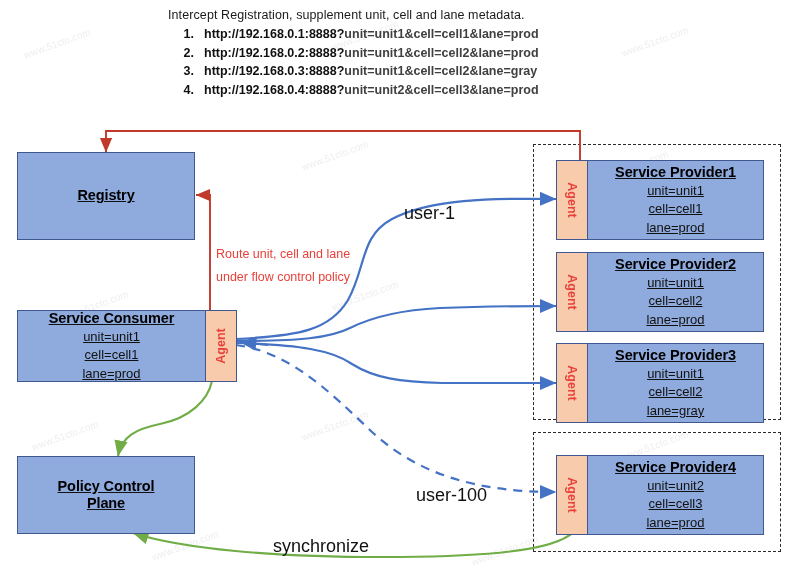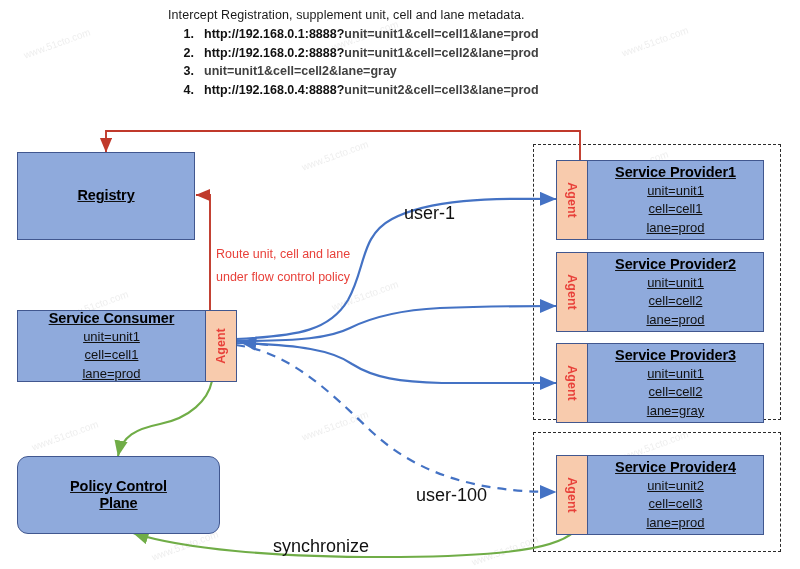--- a/index.html
+++ b/index.html
@@ -186,20 +186,21 @@
       <span class="url-base">http://192.168.0.1:8888?</span>
       <span class="url-query">unit=unit1&amp;cell=cell1&amp;lane=prod</span>
     </div>
     <div class="url-row">
       <span class="url-num">2.</span>
       <span class="url-base">http://192.168.0.2:8888?</span>
       <span class="url-query">unit=unit1&amp;cell=cell2&amp;lane=prod</span>
     </div>
     <div class="url-row">
       <span class="url-num">3.</span>
+      <span class="url-base">http://192.168.0.3:8888?</span>
       <span class="url-query">unit=unit1&amp;cell=cell2&amp;lane=gray</span>
     </div>
     <div class="url-row">
       <span class="url-num">4.</span>
       <span class="url-base">http://192.168.0.4:8888?</span>
       <span class="url-query">unit=unit2&amp;cell=cell3&amp;lane=prod</span>
     </div>
   </div>
 
   <div class="group-region" style="left:533px; top:144px; width:248px; height:276px;"></div>
@@ -248,21 +249,21 @@
       <div class="node-title">Service Consumer</div>
       <div class="node-meta">unit=unit1</div>
       <div class="node-meta">cell=cell1</div>
       <div class="node-meta">lane=prod</div>
     </div>
     <div class="agent right-side">
       <span class="agent-label">Agent</span>
     </div>
   </div>
 
-  <div class="node" style="left:17px; top:456px; width:203px; height:78px;border-radius:11px;">
+  <div class="node" style="left:17px; top:456px; width:178px; height:78px;">
     <div class="node-body">
       <div class="node-title" style="white-space:pre-line;">Policy Control
 Plane</div>
     </div>
   </div>
 
   <div class="node" style="left:556px; top:160px; width:208px; height:80px;">
     <div class="agent">
       <span class="agent-label">Agent</span>
     </div>

